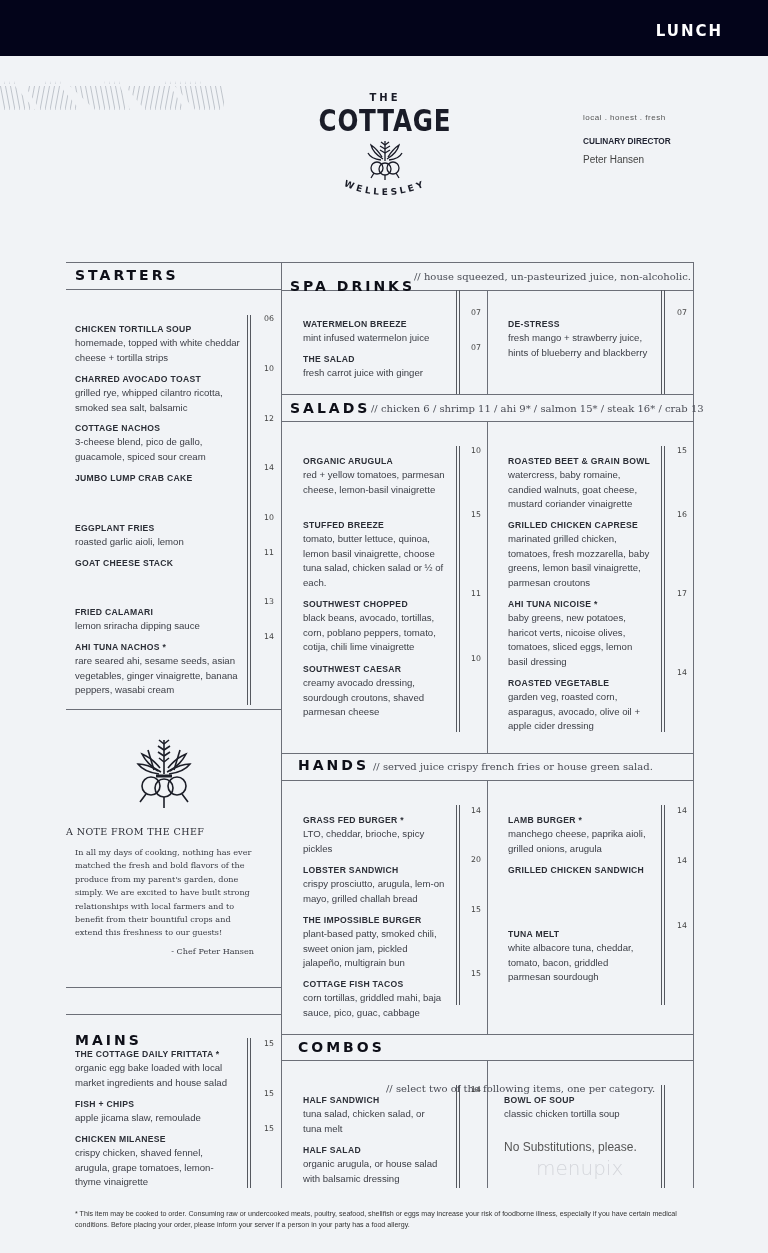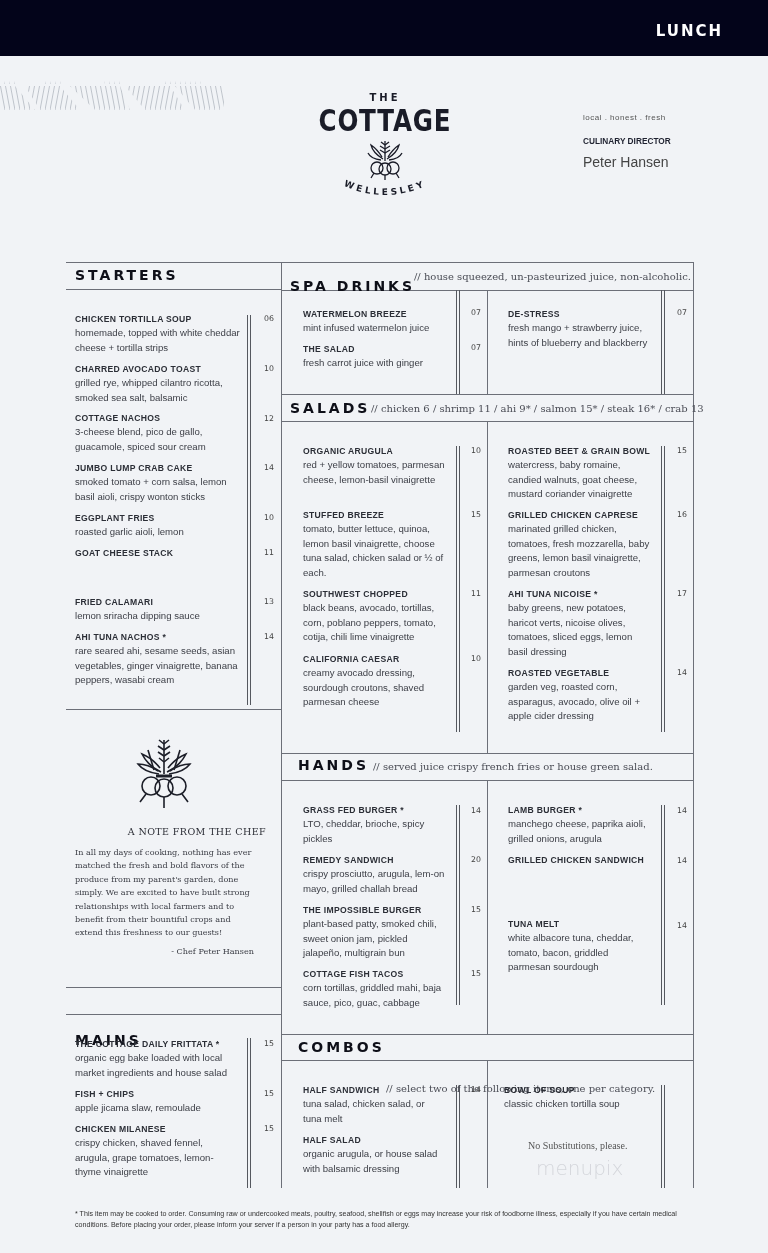--- a/index.html
+++ b/index.html
@@ -11,38 +11,38 @@
 
   .pattern { position: absolute; left: 0; top: 57px; width: 224px; height: 53px; overflow: hidden; }
 
   .logo { position: absolute; left: 300px; top: 92px; width: 170px; text-align: center; }
   .logo .the { font-family: "DejaVu Sans", sans-serif; font-weight: bold; font-size: 10px; letter-spacing: 3px; color: #1a1c28; }
   .logo .name { font-family: "DejaVu Sans", sans-serif; font-weight: bold; font-size: 30px; letter-spacing: 1px; color: #1a1c28; transform: scaleX(0.82); margin-top: 2px; line-height: 32px; }
   .logo svg { display:block; margin: 2px auto 0; }
 
   .tagline { position: absolute; left: 583px; top: 113px; font-size: 8px; color: #555; letter-spacing: 0.5px; }
   .director-title { position: absolute; left: 583px; top: 136px; font-size: 9px; font-weight: bold; color: #1f2230; transform: scaleX(0.92); transform-origin: left; }
-  .director-name { position: absolute; left: 583px; top: 154px; font-size: 14px; color: #444; }
+  .director-name { position: absolute; left: 583px; top: 154px; font-size: 10px; color: #444; }
 
   .line { position: absolute; background: #6c6f78; }
   .dline { position: absolute; width: 4px; border-left: 1.2px solid #55585f; border-right: 1.2px solid #55585f; }
 
   .sec-title { position: absolute; font-family: "DejaVu Sans", sans-serif; font-weight: bold; font-size: 14px; letter-spacing: 3px; color: #0e0f18; }
   .sec-note { position: absolute; font-family: "DejaVu Serif", serif; font-size: 10px; color: #4a4c55; }
 
-  .item { position: absolute; width: 175px; }
+  .item { position: absolute; width: 175px; margin-top: 10px; }
   .item .n { font-size: 8.6px; font-weight: bold; color: #2b2e36; letter-spacing: 0.3px; line-height: 13px; }
   .item .d { font-size: 9.6px; color: #3e4048; line-height: 14.6px; }
   .price { position: absolute; font-family: "DejaVu Sans", sans-serif; font-size: 7.8px; color: #444; }
 
-  .note-title { position: absolute; left: 66px; top: 826px; width: 200px; text-align: right; font-family: "DejaVu Serif", serif; font-size: 9.5px; letter-spacing: 0.4px; color: #2b2d35; }
+  .note-title { position: absolute; left: 66px; top: 826px; width: 200px; text-align: left; font-family: "DejaVu Serif", serif; font-size: 9.5px; letter-spacing: 0.4px; color: #2b2d35; }
   .note-body { position: absolute; left: 75px; top: 846px; width: 180px; font-family: "DejaVu Serif", serif; font-size: 8.1px; line-height: 13.4px; color: #3b3d45; }
   .note-sign { position: absolute; left: 75px; top: 946px; width: 179px; text-align: right; font-family: "DejaVu Serif", serif; font-size: 8.1px; color: #3b3d45; }
 
-  .nosub { position: absolute; left: 528px; top: 1140px; font-family: Liberation Serif, serif; font-size: 10px; color: #555; }
+  .nosub { position: absolute; left: 504px; top: 1140px; font-family: Liberation Sans, sans-serif; font-size: 12px; color: #555; }
   .watermark { position: absolute; left: 536px; top: 1156px; font-family: "DejaVu Sans", sans-serif; font-size: 20px; color: #d4d6db; letter-spacing: 0px; font-weight: 300; }
 
   .footnote { position: absolute; left: 75px; top: 1209px; width: 620px; font-size: 7.1px; line-height: 10.8px; color: #333; }
 </style>
 </head>
 <body>
 
 <div class="topbar">
   <span class="label">LUNCH</span>
 </div>
@@ -155,21 +155,20 @@
 <div class="price" style="left:264px;top:364px">10</div>
 
 <div class="item" style="left:75px;top:412px">
     <div class="n">COTTAGE NACHOS</div>
     <div class="d" style="width:160px">3-cheese blend, pico de gallo, guacamole, spiced sour cream</div>
   </div>
 <div class="price" style="left:264px;top:414px">12</div>
 
 <div class="item" style="left:75px;top:462px">
     <div class="n">JUMBO LUMP CRAB CAKE</div>
-    <div class="d" style="width:172px">smoked tomato + corn salsa, lemon basil aioli, crispy wonton sticks</div>
   </div>
 <div class="price" style="left:264px;top:463px">14</div>
 
 <div class="item" style="left:75px;top:512px">
     <div class="n">EGGPLANT FRIES</div>
     <div class="d">roasted garlic aioli, lemon</div>
   </div>
 <div class="price" style="left:264px;top:513px">10</div>
 
 <div class="item" style="left:75px;top:547px">
@@ -262,21 +261,21 @@
     <div class="n">STUFFED BREEZE</div>
     <div class="d" style="width:145px">tomato, butter lettuce, quinoa, lemon basil vinaigrette, choose tuna salad, chicken salad or ½ of each.</div>
   </div>
 <div class="price" style="left:471px;top:510px">15</div>
 <div class="item" style="left:303px;top:588px;width:150px">
     <div class="n">SOUTHWEST CHOPPED</div>
     <div class="d" style="width:148px">black beans, avocado, tortillas, corn, poblano peppers, tomato, cotija, chili lime vinaigrette</div>
   </div>
 <div class="price" style="left:471px;top:589px">11</div>
 <div class="item" style="left:303px;top:653px;width:150px">
-    <div class="n">CALIFORNIA CAESAR</div>
+    <div class="n">SOUTHWEST CAESAR</div>
     <div class="d" style="width:135px">creamy avocado dressing, sourdough croutons, shaved parmesan cheese</div>
   </div>
 <div class="price" style="left:471px;top:654px">10</div>
 
 <div class="item" style="left:508px;top:445px;width:152px">
     <div class="n">ROASTED BEET &amp; GRAIN BOWL</div>
     <div class="d" style="width:140px">watercress, baby romaine, candied walnuts, goat cheese, mustard coriander vinaigrette</div>
   </div>
 <div class="price" style="left:677px;top:446px">15</div>
 <div class="item" style="left:508px;top:509px;width:152px">
@@ -297,21 +296,21 @@
 
 <div class="sec-title" style="left:298px;top:757px">HANDS</div>
 <div class="sec-note" style="left:373px;top:761px">// served juice crispy french fries or house green salad.</div>
 
 <div class="item" style="left:303px;top:804px;width:150px">
     <div class="n">GRASS FED BURGER *</div>
     <div class="d" style="width:135px">LTO, cheddar, brioche, spicy pickles</div>
   </div>
 <div class="price" style="left:471px;top:806px">14</div>
 <div class="item" style="left:303px;top:854px;width:150px">
-    <div class="n">REMEDY SANDWICH</div>
+    <div class="n">LOBSTER SANDWICH</div>
     <div class="d" style="width:145px">crispy prosciutto, arugula, lem-on mayo, grilled challah bread</div>
   </div>
 <div class="price" style="left:471px;top:855px">20</div>
 <div class="item" style="left:303px;top:904px;width:150px">
     <div class="n">THE IMPOSSIBLE BURGER</div>
     <div class="d" style="width:142px">plant-based patty, smoked chili, sweet onion jam, pickled jalapeño, multigrain bun</div>
   </div>
 <div class="price" style="left:471px;top:905px">15</div>
 <div class="item" style="left:303px;top:968px;width:150px">
     <div class="n">COTTAGE FISH TACOS</div>

